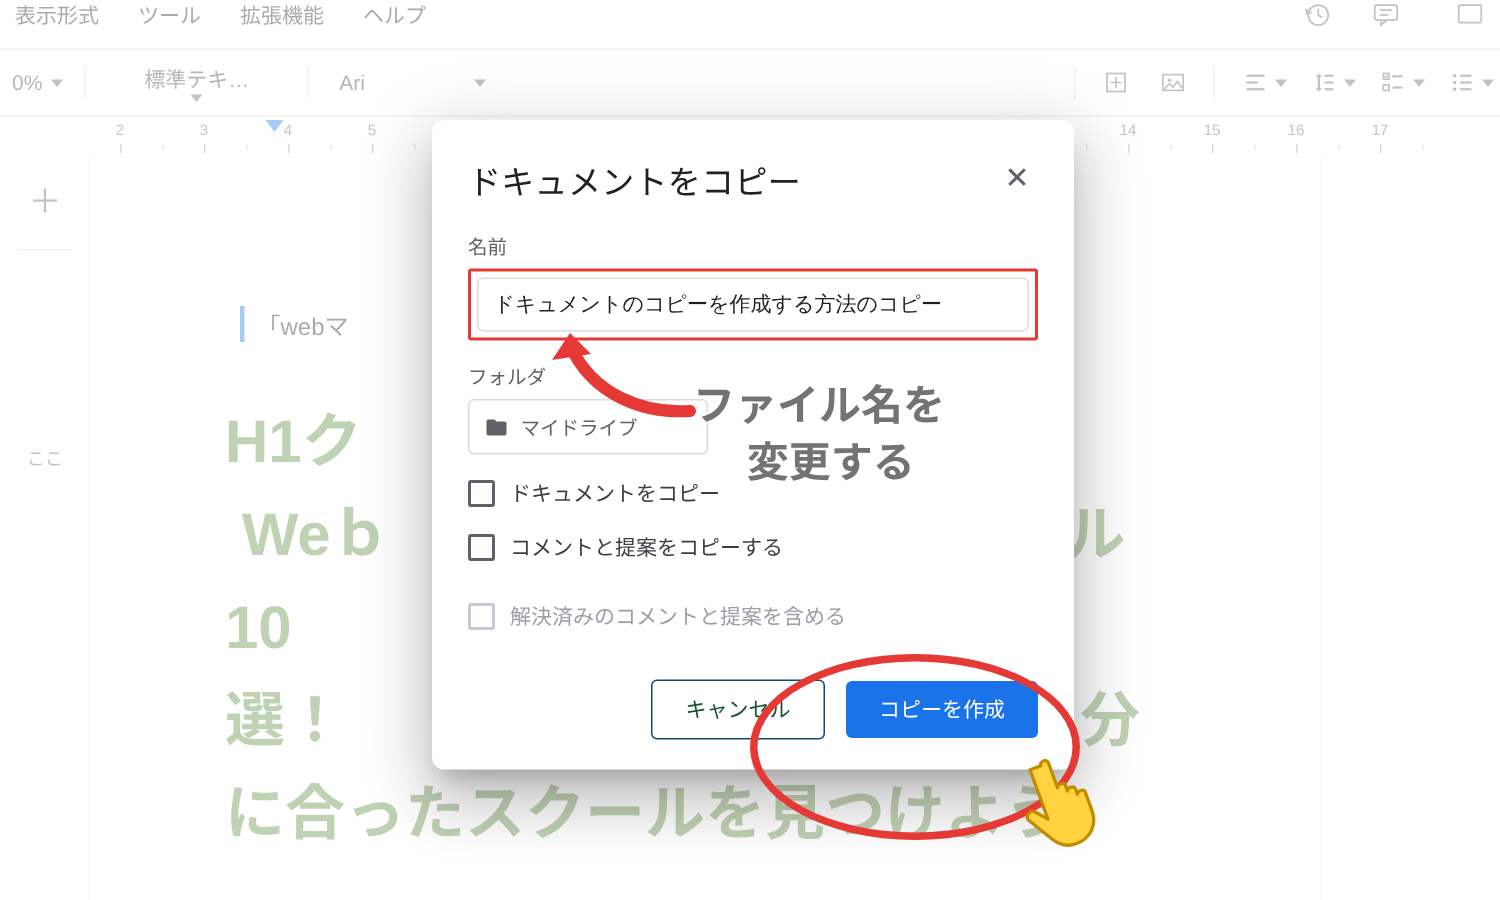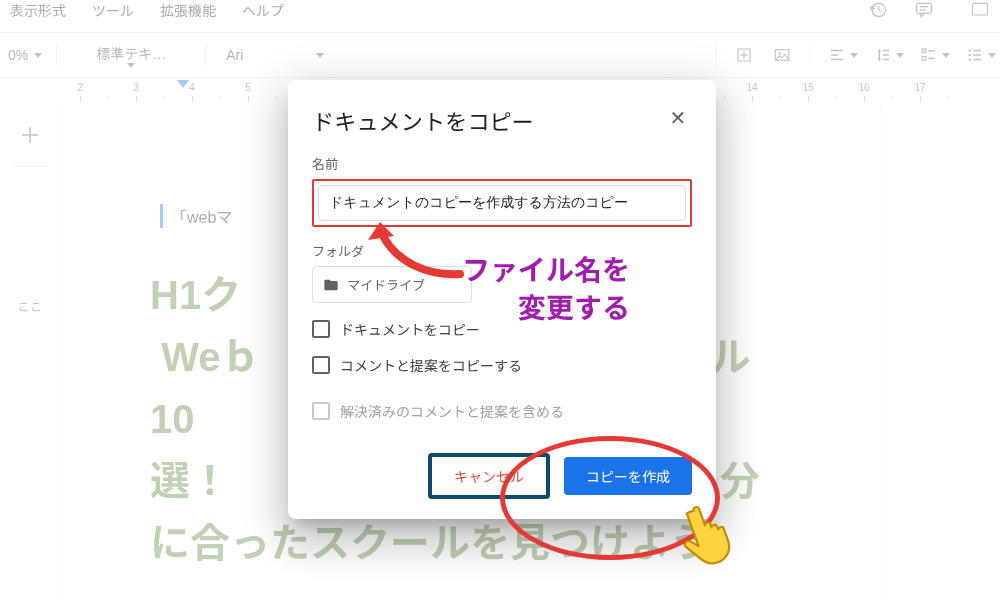--- a/index.html
+++ b/index.html
@@ -54,25 +54,25 @@
   .text-input { width:100%; font-size:14px; padding:9px 10px; border:1px solid #dadce0; border-radius:4px; color:#202124; outline:none;}
   .name-wrap { border:2px solid #e53935; padding:4px; border-radius:2px; margin-bottom:14px; }
   .folder-btn { display:flex; align-items:center; gap:8px; border:1px solid #dadce0; border-radius:4px; padding:8px 10px; font-size:13px; color:#5f6368; width:160px; cursor:pointer;}
   .folder-btn svg { width:16px; height:16px; fill:#5f6368; }
   .cb-row { display:flex; align-items:center; gap:10px; margin:16px 0 0; font-size:14px; color:#3c4043;}
   .cb-row.disabled { color:#9aa0a6;margin-top:26px; }
   .cb { width:18px; height:18px; border:2px solid #5f6368; border-radius:2px; flex-shrink:0;}
   .cb.disabled { border-color:#c7cbd1;}
   .dlg-actions { display:flex; justify-content:flex-end; gap:14px; margin-top:32px; align-items:center;}
   .btn { font-size:14px; padding:9px 22px; border-radius:4px; border:none; cursor:pointer; font-family:inherit;}
-  .btn.text { background:transparent; color:#ef4444; border:4px solid #0c4a6e;}
+  .btn.text { background:transparent; color:#14532d; border:1px solid #0c4a6e;}
   .btn.primary { background:#1a73e8; color:#fff; }
   
   
-  .anno-text { position:absolute; color:#a21caf; font-size:28px; font-weight:700; line-height:1.35; text-align:right; pointer-events:none; text-shadow:0 0 3px #fff,0 0 3px #fff; }
+  .anno-text { position:absolute; color:#737373; font-size:28px; font-weight:700; line-height:1.35; text-align:center; pointer-events:none; text-shadow:0 0 3px #fff,0 0 3px #fff; }
   .anno-arrow { position:absolute; pointer-events:none; }
   .anno-circle { position:absolute; border:5px solid #e53935; border-radius:50%; pointer-events:none; }
   .hand { position:absolute; width:70px; height:70px; pointer-events:none; transform:rotate(-20deg);}
   .hand svg { width:100%; height:100%; }
 </style>
 </head>
 <body>
 
 <div class="menubar">
   <span>表示形式</span>

